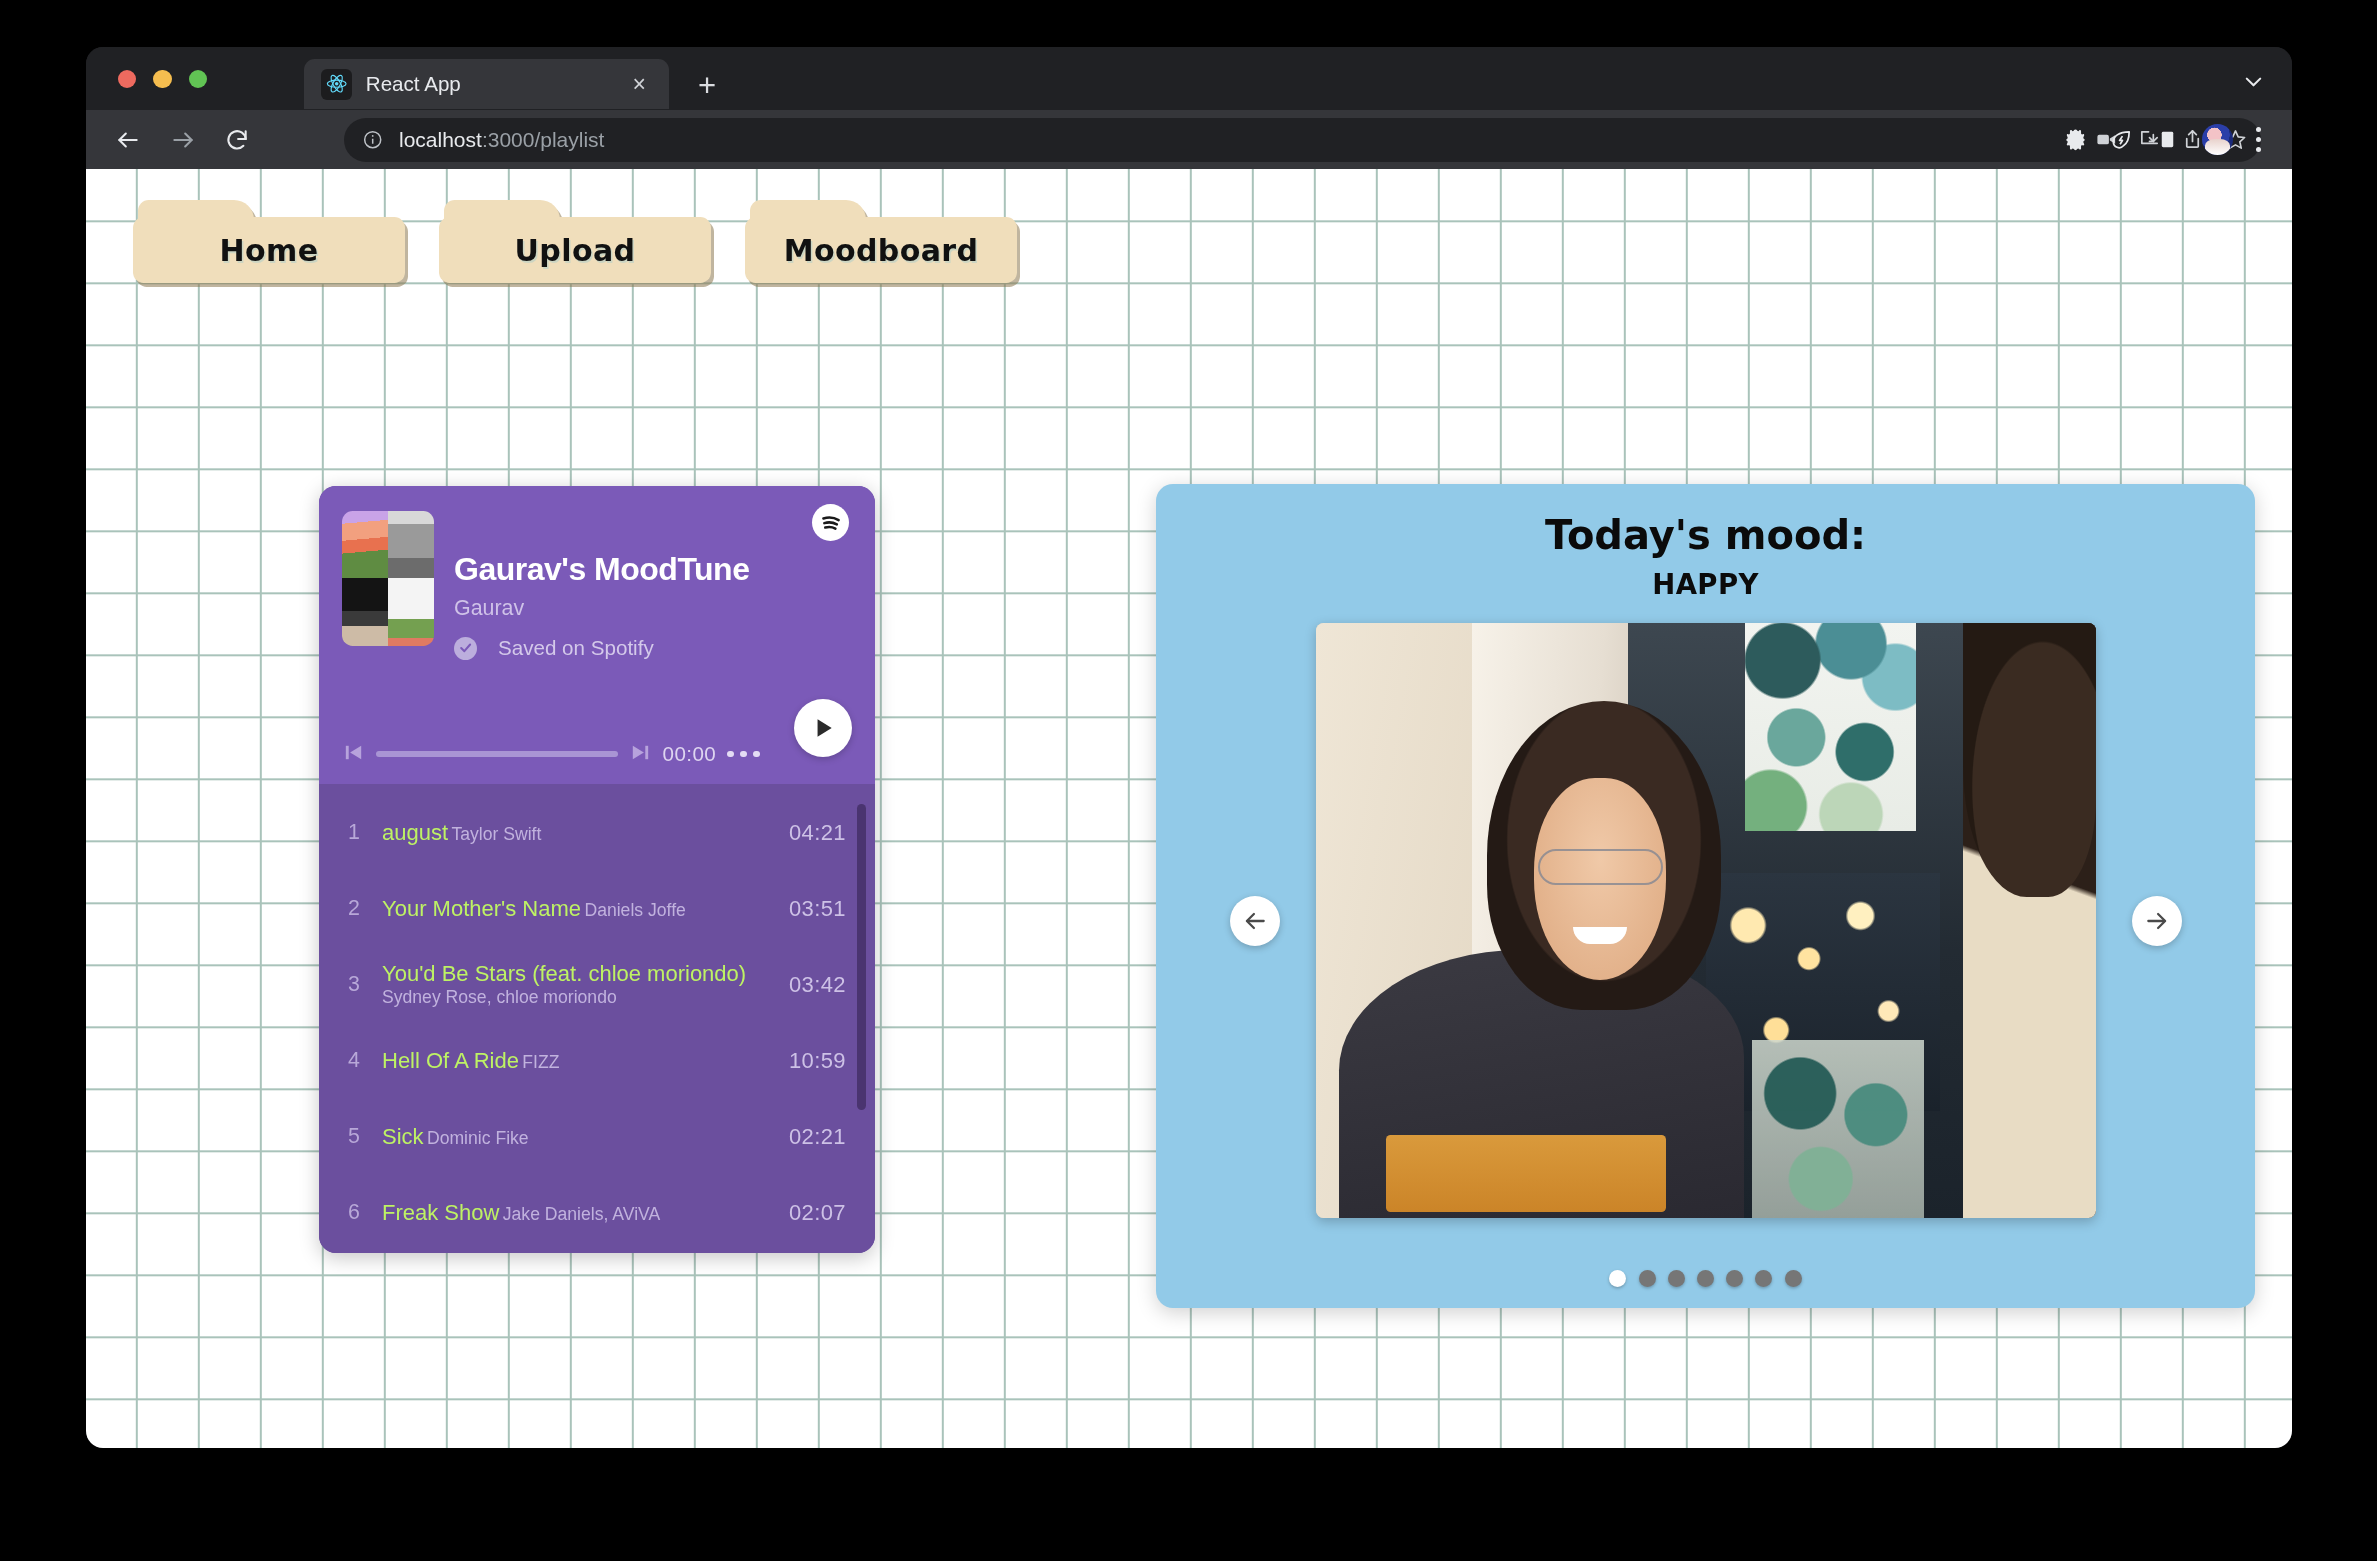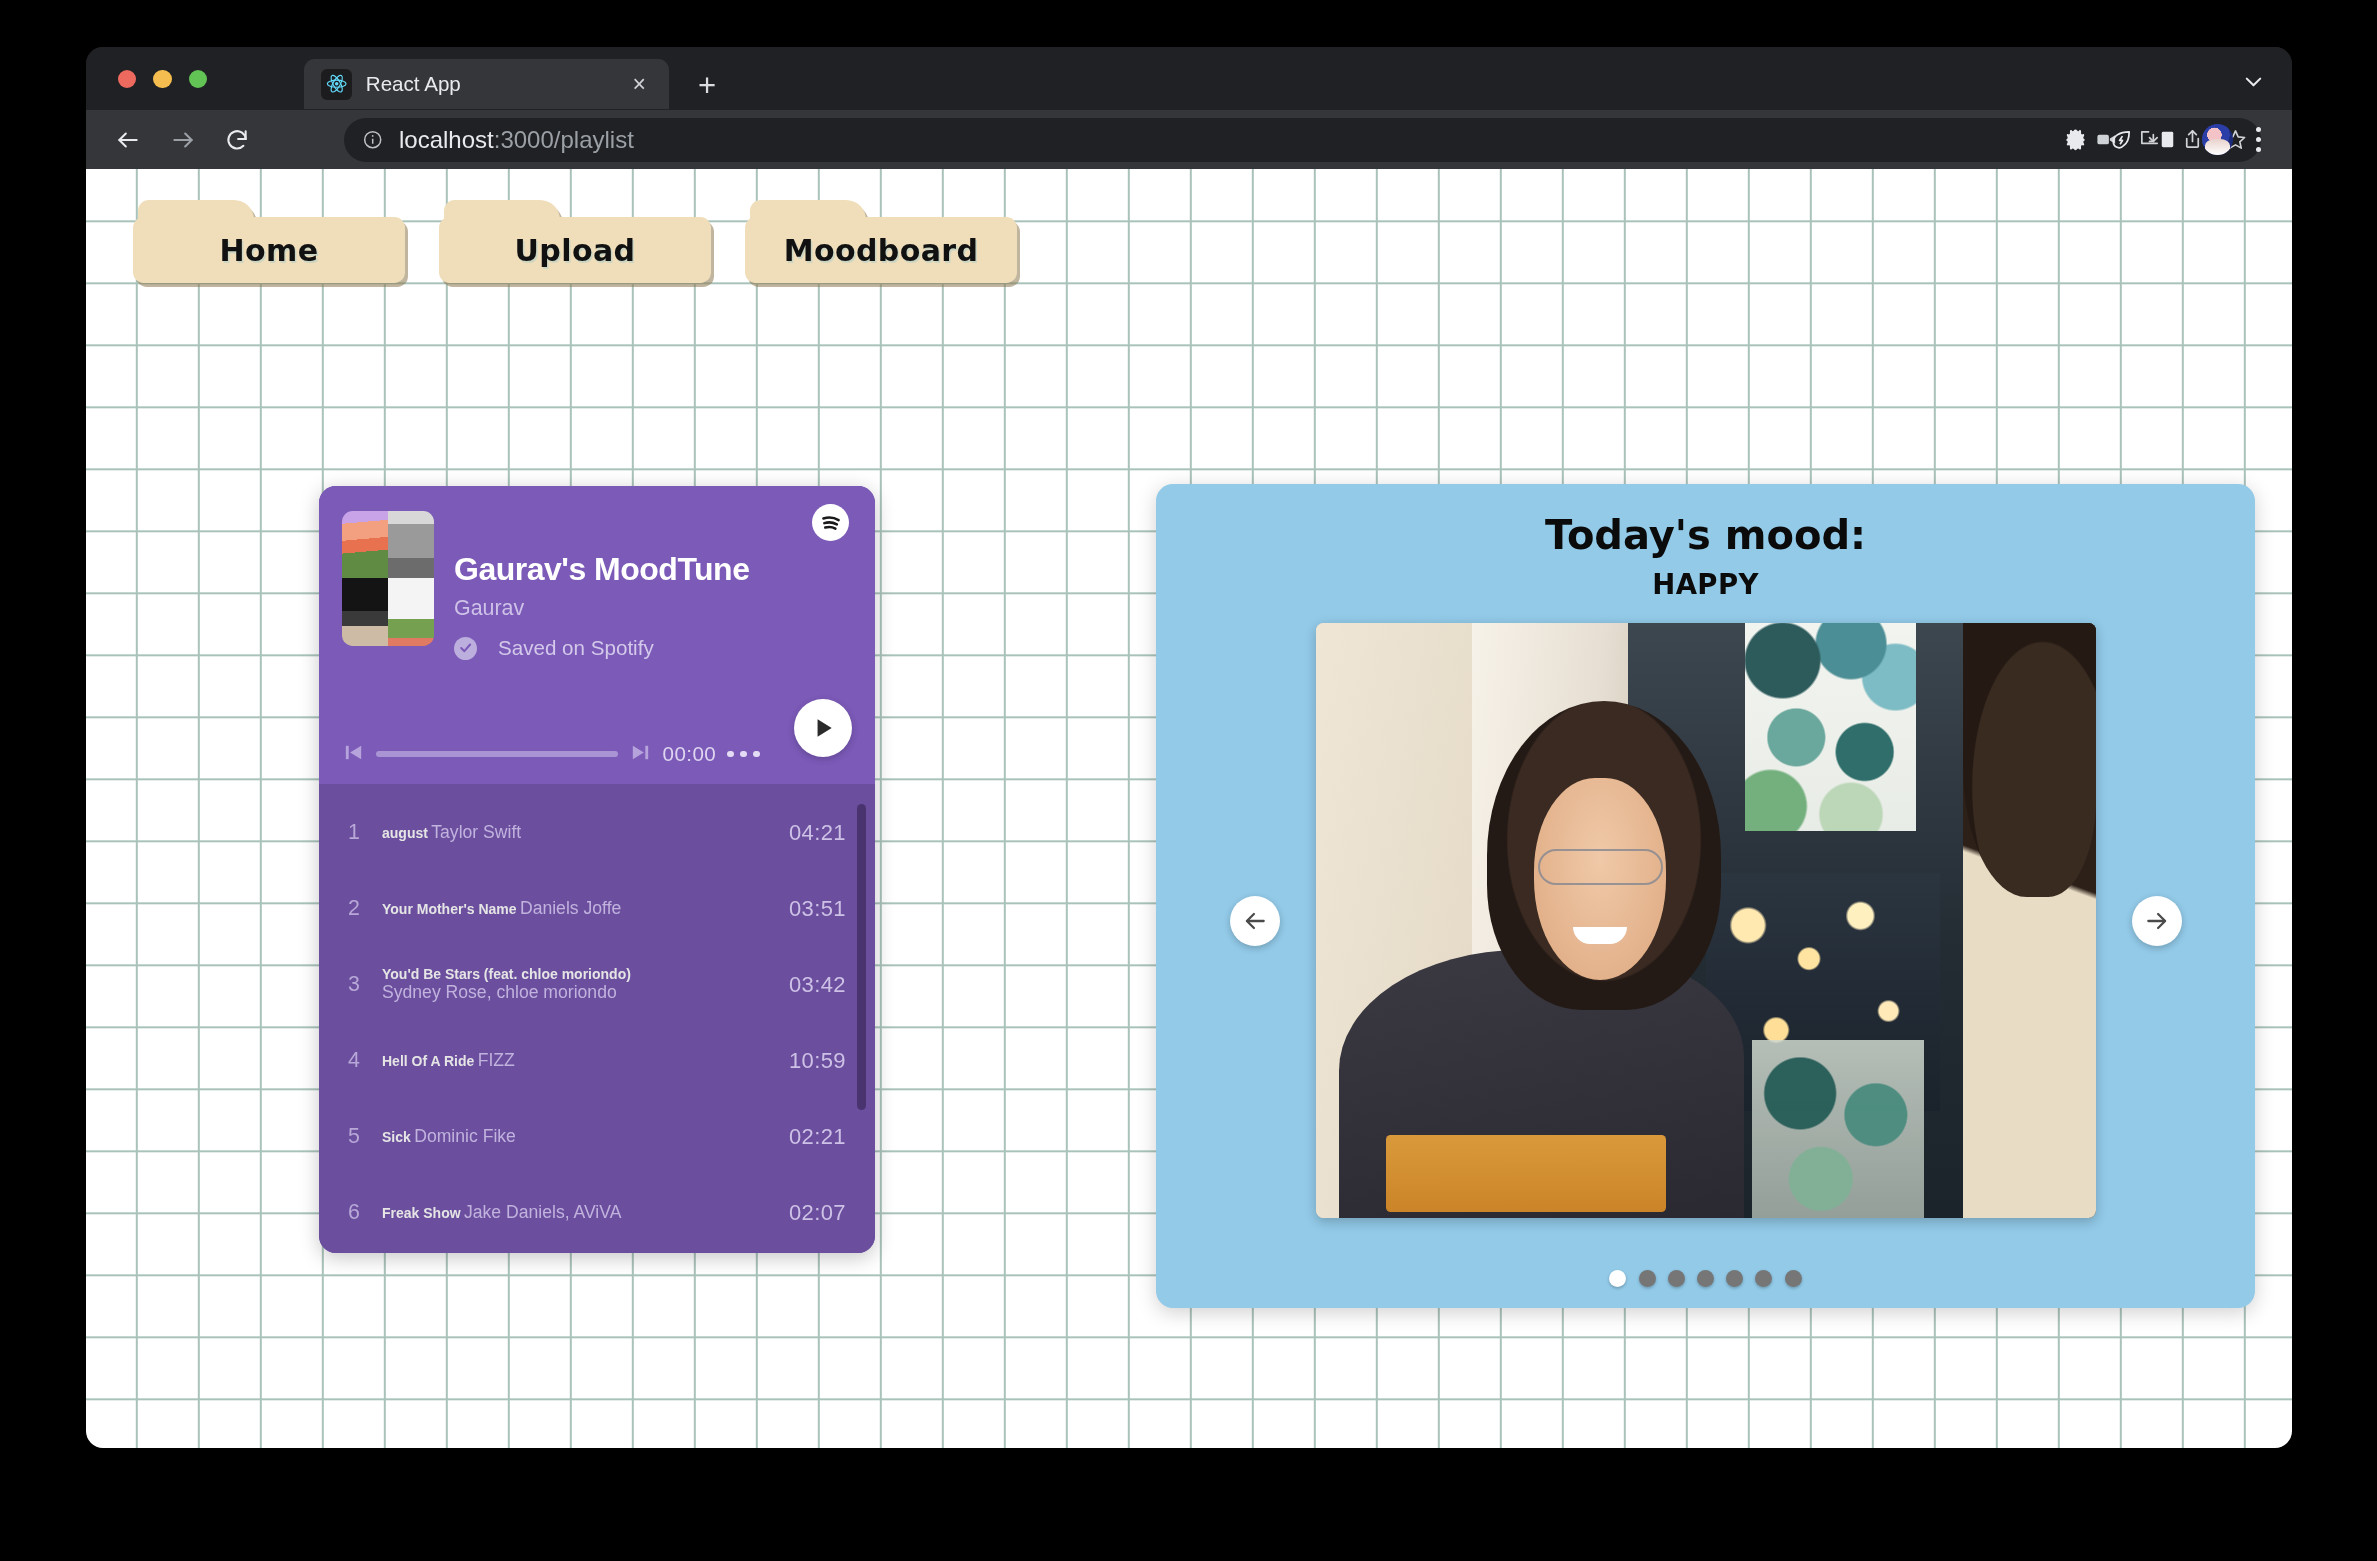--- a/index.html
+++ b/index.html
@@ -34,21 +34,21 @@
 
   
   #toolbar{ position:relative; height:60px; background:#35363a; display:flex; align-items:center; }
   .nav-btn{ width:44px; height:44px; margin-left:10.7px; display:flex; align-items:center; justify-content:center; }
   .nav-btn:first-child{ margin-left:20px; }
   #omnibox{
     position:absolute; left:258px; top:7.6px; right:31px; height:44px;
     background:#202124; border-radius:22px; display:flex; align-items:center; padding:0 18.3px;
   }
   #omnibox-info{ flex:0 0 auto; display:flex; align-items:center; }
-  #url-text{ margin-left:15.3px; font-size:24px; color:#e8eaed; white-space:nowrap; }
+  #url-text{ margin-left:15.3px; font-size:21px; color:#e8eaed; white-space:nowrap; }
   #url-text .dim{ color:#9aa0a6; }
   #omnibox-actions{ position:absolute; right:13.8px; top:0; height:44px; display:flex; align-items:center; gap:20px; }
   #ext-actions{ position:absolute; right:31px; top:7.6px; height:44px; display:flex; align-items:center; gap:23px; }
   .tb-icon{ display:flex; align-items:center; justify-content:center; }
   #avatar{ width:31px; height:31px; border-radius:50%;
      background:radial-gradient(circle at 40% 35%, #f3c3c7 0 26%, #2b3ea8 27% 55%, #1b2a7a 56% 100%);
      overflow:hidden; position:relative; }
   #avatar::after{ content:""; position:absolute; left:10%; top:48%; width:80%; height:52%;
      background:linear-gradient(#e8d2cc,#fff); border-radius:40% 40% 0 0; }
   #kebab{ display:flex; flex-direction:column; gap:4.6px; align-items:center; }
@@ -125,21 +125,21 @@
   #progress-track{ flex:1; height:6.9px; border-radius:3.8px; background:#a995d4; }
   #elapsed-time{ color:#ded5f0; font-size:20.6px; letter-spacing:0.4px; }
   #more-dots{ display:flex; gap:6.1px; align-items:center; }
   #more-dots i{ width:6.9px; height:6.9px; border-radius:50%; background:#e4dcf4; display:block; }
 
   
   #track-list{ position:relative; height:469px; background:#6b4f9e; padding:10.7px 0 0 0; overflow:hidden; }
   .track-row{ display:flex; align-items:center; height:76px; padding:0 29px 0 29px; }
   .track-index{ width:34px; color:#b8a8d8; font-size:21.4px; flex:0 0 auto; }
   .track-info{ flex:1; min-width:0; }
-  .track-name{ color:#e5e5e5; font-size:14px; line-height:1.18; white-space:nowrap; overflow:hidden; text-overflow:ellipsis;font-weight:bold; }
+  .track-name{ color:#bef264; font-size:22px; line-height:1.18; white-space:nowrap; overflow:hidden; text-overflow:ellipsis; }
   .track-artist{ color:#c1b2de; font-size:17.6px; margin-top:3.8px; white-space:nowrap; overflow:hidden; text-overflow:ellipsis; }
   .track-duration{ color:#cdc1e6; font-size:22px; flex:0 0 auto; margin-left:13.8px; letter-spacing:0.4px; }
   #track-scroll-thumb{ position:absolute; right:9.2px; top:20px; width:9.2px; height:306px;
      border-radius:4.6px; background:#4a3470; }
 
   
   #mood-card{
     position:absolute; left:1070px; top:315px; width:1099px; height:824px;
     background:#92cae8; border-radius:17px; box-shadow:0 4.6px 20px rgba(0,0,0,.18);
   }

